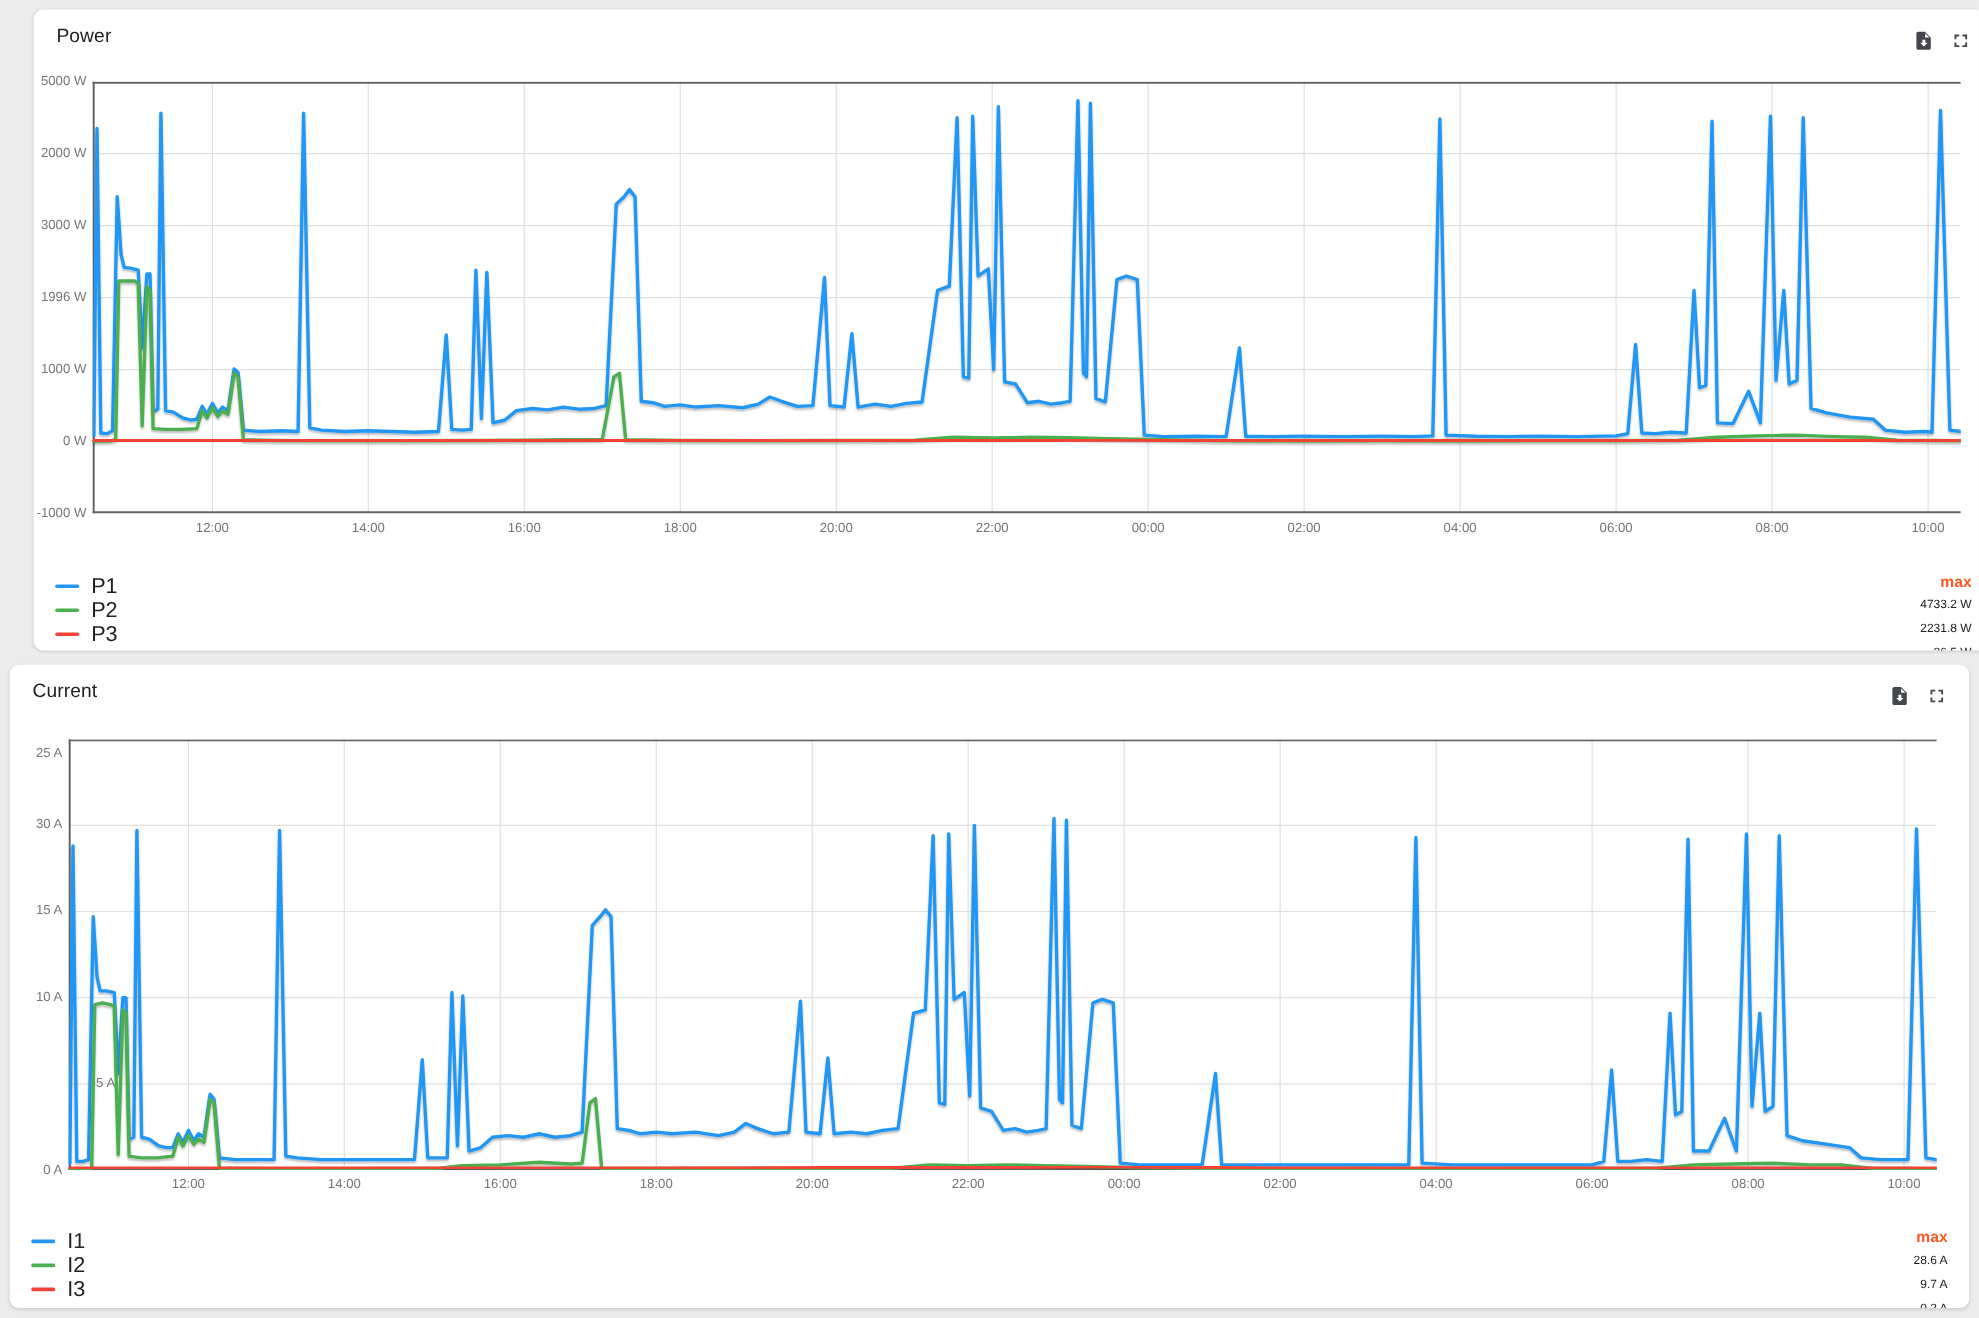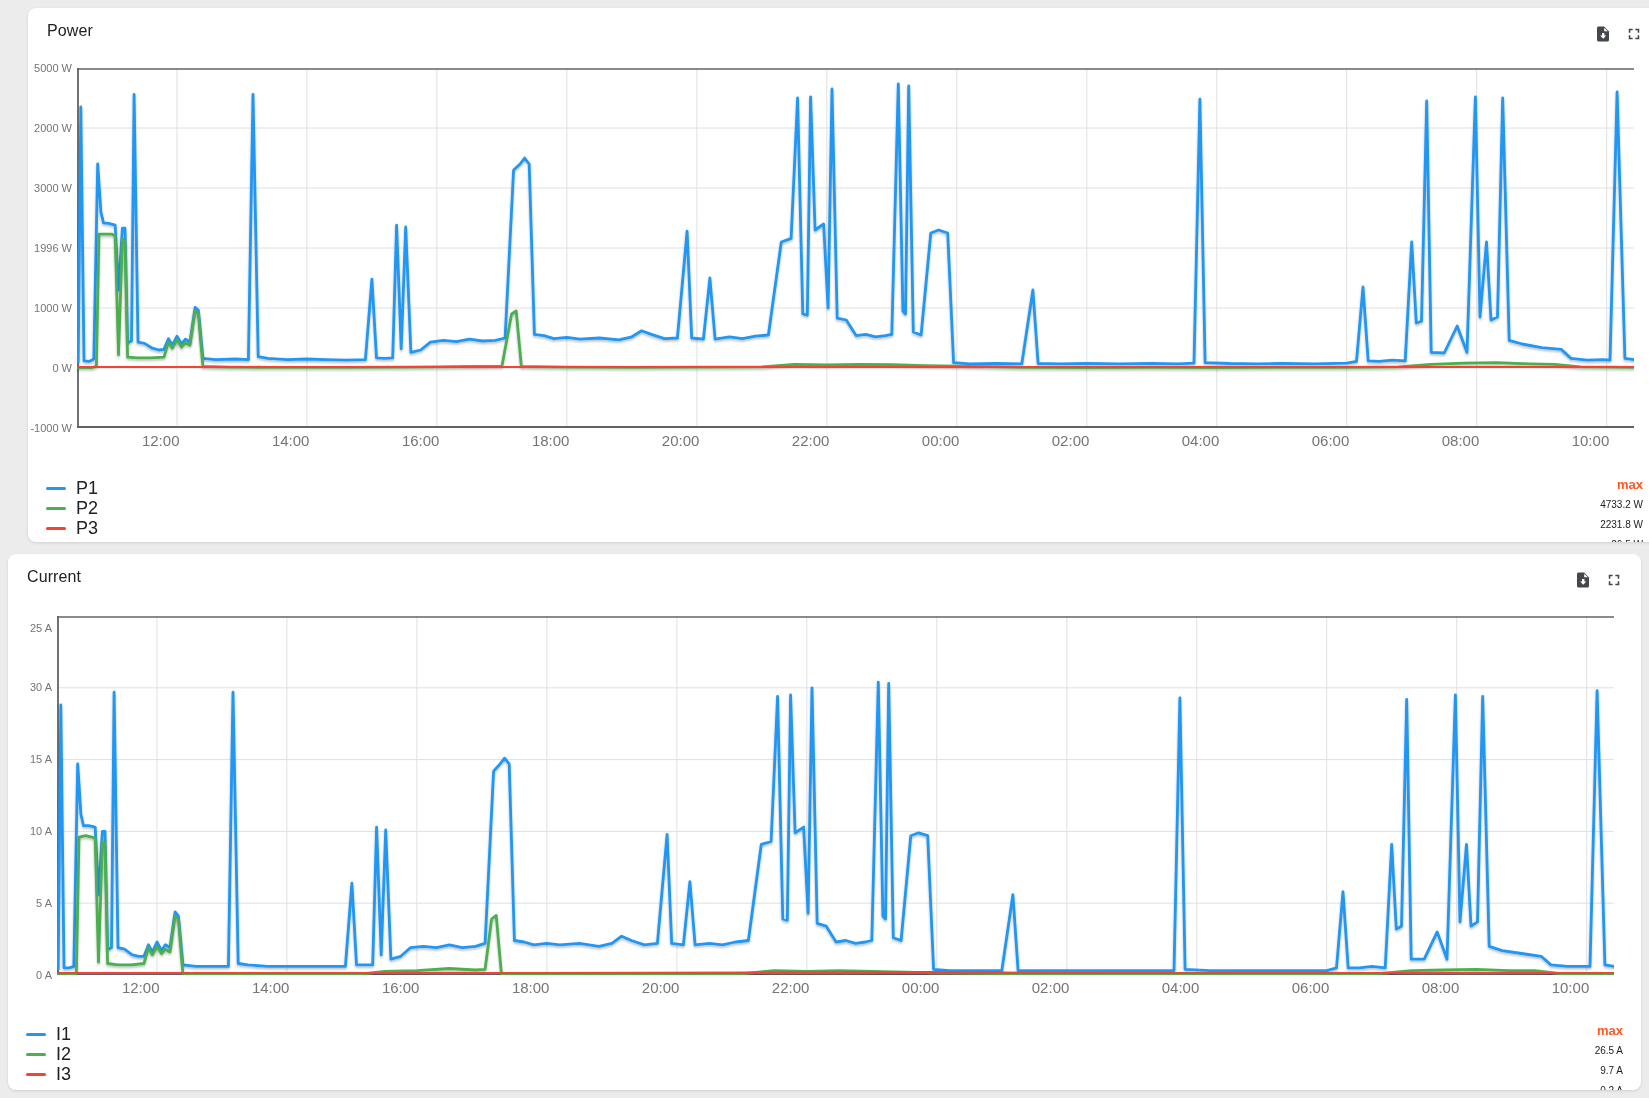--- a/index.html
+++ b/index.html
@@ -33,22 +33,22 @@
   }
   .icon-btn svg{width:18px;height:18px;display:block;}
   .plot{position:absolute;left:49px;}
   #power-card .plot{top:60px;}
   #current-card .plot{top:62px;}
   .ytick{
     position:absolute;left:0;width:44px;text-align:right;
     font-size:11px;color:#757575;line-height:13px;
   }
   .xtick{
-    position:absolute;width:70px;text-align:left;
-    font-size:15px;color:#757575;line-height:13px;
+    position:absolute;width:70px;text-align:center;
+    font-size:11px;color:#757575;line-height:13px;
   }
   .legend-left{
     position:absolute;left:18px;top:470px;
   }
   .legend-row{
     display:flex;align-items:center;height:20px;
   }
   .legend-dash{
     width:20px;height:3px;border-radius:2px;margin-right:10px;flex:none;
   }
@@ -207,29 +207,29 @@
       <span class="legend-dash" style="background:#4caf50"></span>
       <span class="legend-label">I2</span>
     </div>
     <div class="legend-row">
       <span class="legend-dash" style="background:#f44336"></span>
       <span class="legend-label">I3</span>
     </div>
   </div>
   <div class="legend-right">
     <div class="legend-max-header">max</div>
-    <div class="legend-max-value">26.5 A</div>
+    <div class="legend-max-value">28.6 A</div>
     <div class="legend-max-value">9.7 A</div>
     <div class="legend-max-value">0.2 A</div>
   </div>
 <span class="ytick" style="top: 55.5px; margin-top: 12px;">25 A</span>
     <span class="ytick" style="top: 127.3px;">30 A</span>
     <span class="ytick" style="top: 199.1px;">15 A</span>
     <span class="ytick" style="top: 270.9px;">10 A</span>
-    <span class="ytick" style="top: 342.7px;">5 A</span>
+    <span class="ytick" style="top: 342.7px; padding-left: 44px;">5 A</span>
     <span class="ytick" style="top: 414.5px;">0 A</span>
     <span class="xtick" style="left: 113.953px; top: 427px;">12:00</span>
     <span class="xtick" style="left: 243.93px; top: 427px;">14:00</span>
     <span class="xtick" style="left: 373.908px; top: 427px;">16:00</span>
     <span class="xtick" style="left: 503.885px; top: 427px;">18:00</span>
     <span class="xtick" style="left: 633.863px; top: 427px;">20:00</span>
     <span class="xtick" style="left: 763.84px; top: 427px;">22:00</span>
     <span class="xtick" style="left: 893.817px; top: 427px;">00:00</span>
     <span class="xtick" style="left: 1023.79px; top: 427px;">02:00</span>
     <span class="xtick" style="left: 1153.77px; top: 427px;">04:00</span>

